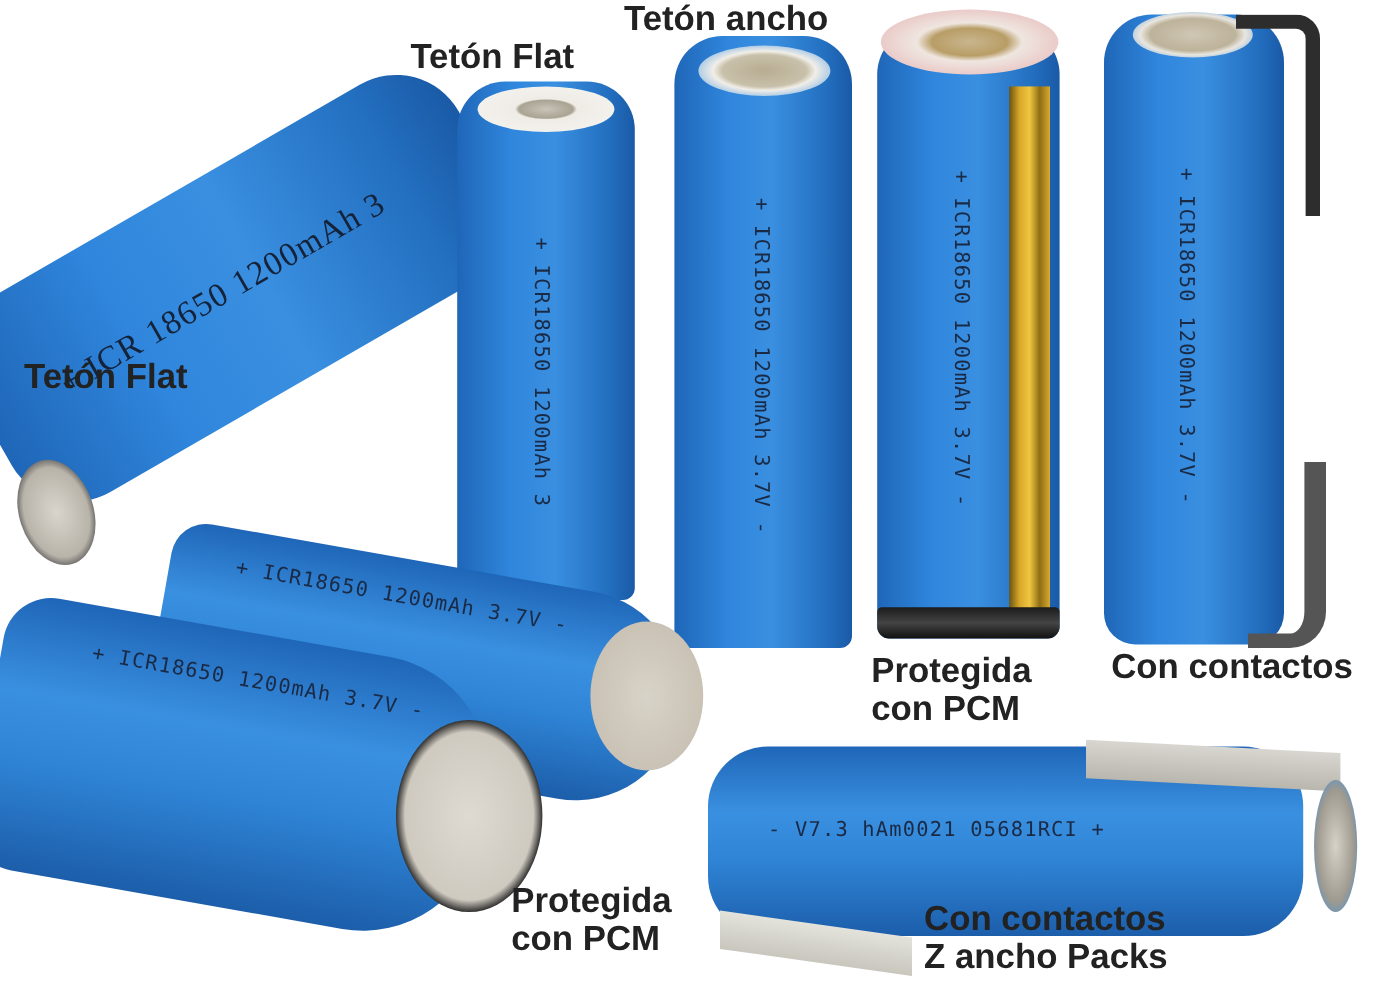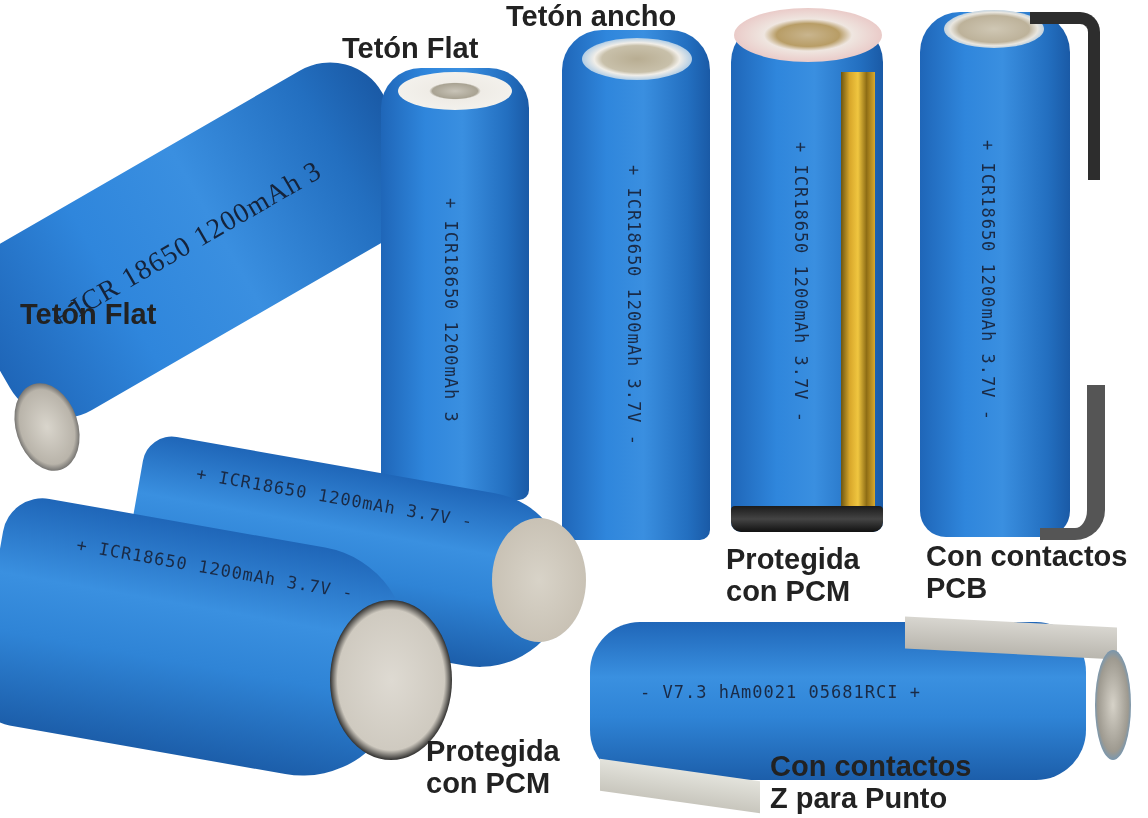--- a/index.html
+++ b/index.html
@@ -62,31 +62,30 @@
 
   <div class="cell cell-h" style="left:590px; top:622px; width:496px; height:158px; border-radius:50px;">
     <div class="print" style="left:50px; top:60px;">- V7.3 hAm0021 05681RCI +</div>
   </div>
   <div style="position:absolute; left:905px; top:622px; width:212px; height:32px; background:linear-gradient(180deg,#d8d6d0,#b9b6ae); transform:skewY(3deg);"></div>
   <div class="cap" style="left:1095px; top:650px; width:36px; height:110px; background:radial-gradient(ellipse at center,#d6d2c8 0%,#9e9a90 60%,#3a90e0 90%);"></div>
   <div style="position:absolute; left:600px; top:770px; width:160px; height:32px; background:linear-gradient(180deg,#e3e3dc,#c8c6bd); transform:skewY(8deg);"></div>
 
   <div class="label" style="left:20px; top:298px;">Tetón Flat</div>
   <div class="label" style="left:342px; top:32px;">Tetón Flat</div>
-  <div class="label" style="left:506px; top:0px;">Tetón ancho</div>
+  <div class="label" style="left:520px; top:0px;">Tetón ancho</div>
 
   <div class="label" style="left:726px; top:543px; background:#ffffff; padding-right:4px;">
     <div>Protegida</div>
     <div>con PCM</div>
   </div>
   <div class="label" style="left:926px; top:540px;">
     <div>Con contactos</div>
-    <div>PCB</div>
   </div>
   <div class="label" style="left:426px; top:735px;">
     <div>Protegida</div>
     <div>con PCM</div>
   </div>
   <div class="label" style="left:770px; top:750px;">
     <div>Con contactos</div>
-    <div>Z para Punto</div>
+    <div>Z ancho Packs</div>
   </div>
 </div>
 
 </body></html>

